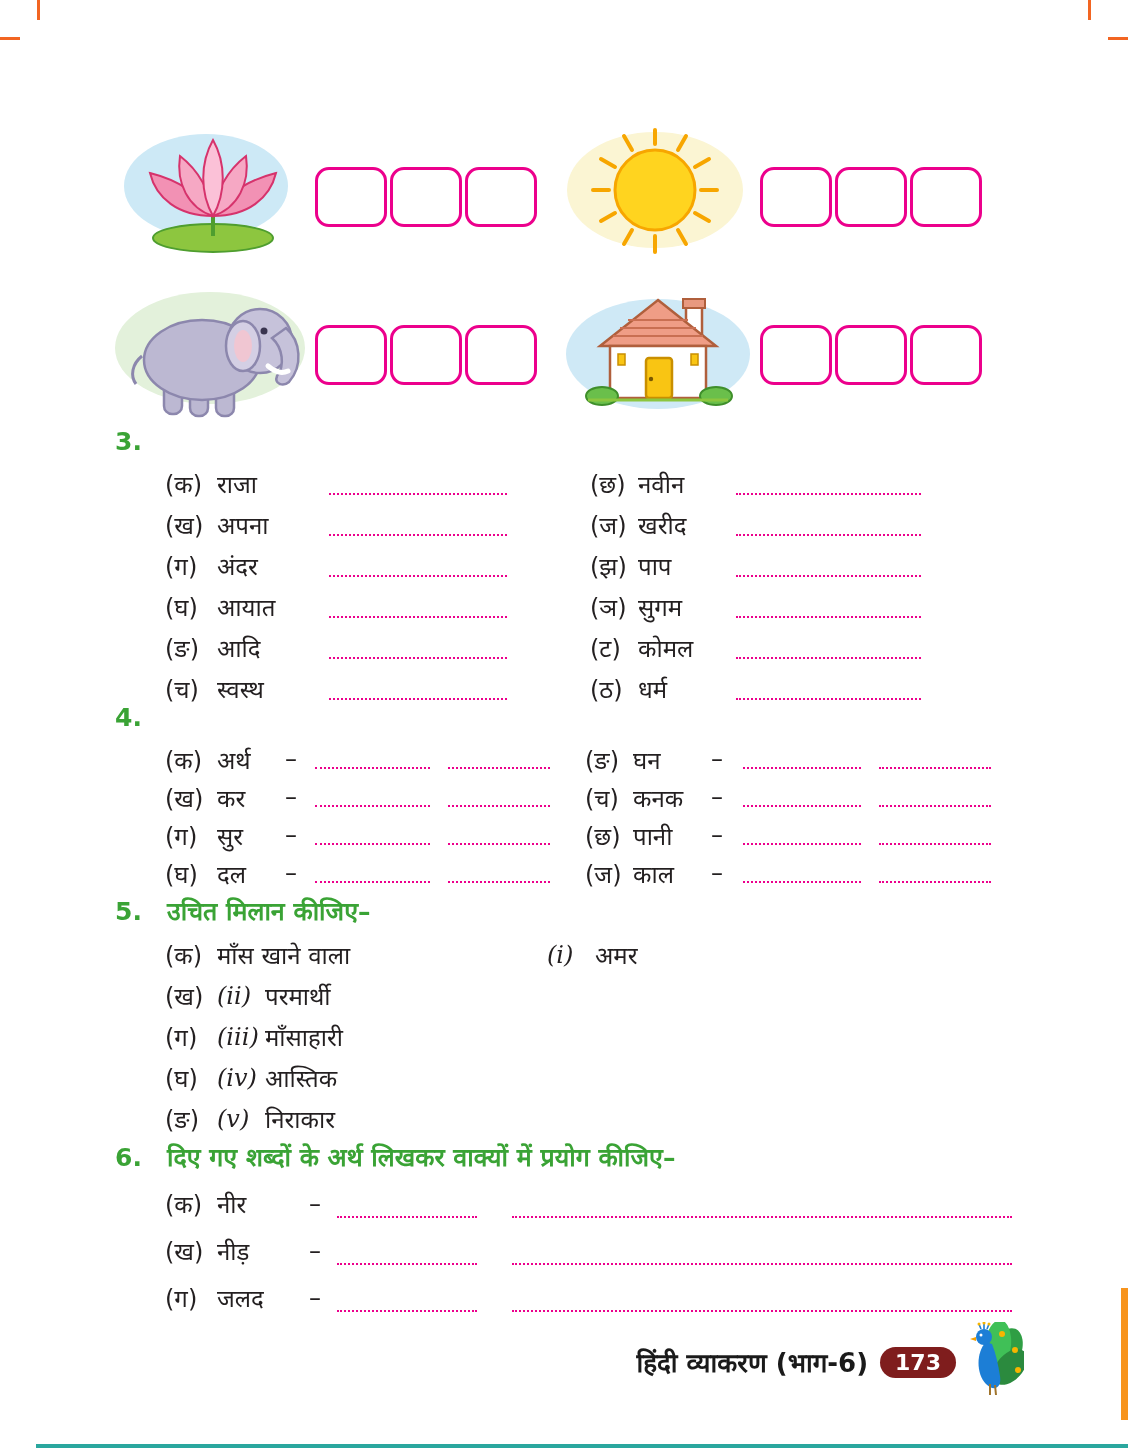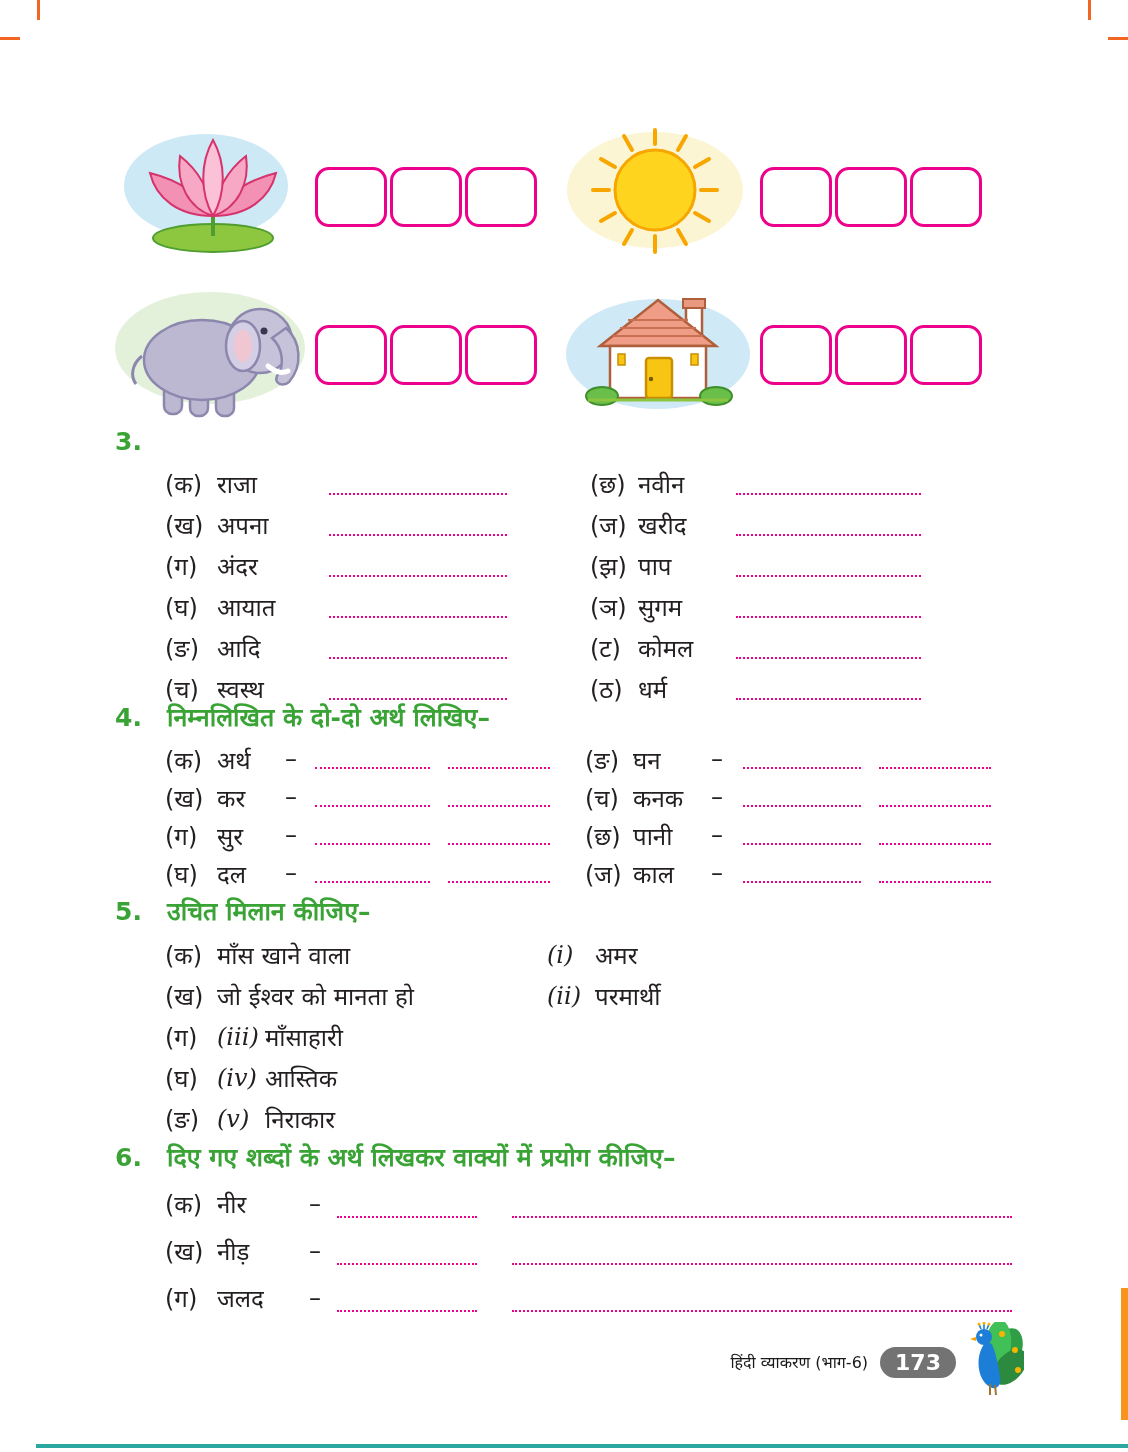--- a/index.html
+++ b/index.html
@@ -29,22 +29,22 @@
   .dw30{width:30px}.dw32{width:32px}.dw28{width:28px}
   .sp83{width:83px;flex:none}.sp35{width:35px;flex:none}
   .dl{flex:none;height:16px;border-bottom:2.5px dotted #ec008c;align-self:flex-end;margin-bottom:9px}
   .w102{width:102px}.w115{width:115px}.w118{width:118px}.w112d{width:112px}.w140{width:140px}
   .w178{width:178px}.w185{width:185px}.w500{width:500px}
   .mr18{margin-right:18px}.mr35{margin-right:35px}
   .mtext{width:330px;flex:none}
   .mlab{width:48px;flex:none;font-style:italic;font-family:"DejaVu Serif","Liberation Serif",serif}
   
   .footer{position:absolute;top:1322px;right:104px;display:flex;align-items:center;gap:12px}
-  .footer .ftext{font-size:16px;font-weight:normal;color:#1a1a1a}
-  .pill{background:#737373;color:#fff;font-weight:bold;font-size:22px;padding:3px 15px;border-radius:18px}
+  .footer .ftext{font-size:26px;font-weight:bold;color:#1a1a1a}
+  .pill{background:#7f1d1d;color:#fff;font-weight:bold;font-size:22px;padding:3px 15px;border-radius:18px}
 </style>
 </head>
 <body>
 
 <div class="page">
 
   <div class="mark" style="left:37px;top:0;width:3px;height:20px"></div>
   <div class="mark" style="left:0;top:37px;width:20px;height:3px"></div>
   <div class="mark" style="left:1088px;top:0;width:3px;height:20px"></div>
   <div class="mark" style="right:0;top:37px;width:20px;height:3px"></div>
@@ -195,21 +195,20 @@
       <span class="dl w178"></span>
         <span class="sp83"></span>
       <span class="lab rl">(ठ)</span>
       <span class="word w98">धर्म</span>
       <span class="dl w185"></span>
     </div>
   </div>
 
   <div class="heading" style="left:115px;top:702px">
     <span class="num">4.</span>
-    <span>निम्नलिखित के दो-दो अर्थ लिखिए–</span>
   </div>
   <div class="sec" style="top:740px">
     <div class="row h38">
       <span class="lab">(क)</span>
       <span class="word w68">अर्थ</span>
       <span class="dash dw30">–</span>
       <span class="dl w115 mr18"></span>
       <span class="dl w102"></span>
         <span class="sp35"></span>
       <span class="lab rl">(ङ)</span>
@@ -265,21 +264,20 @@
   </div>
   <div class="sec" style="top:934px">
     <div class="row h42">
       <span class="lab">(क)</span>
       <span class="mtext">माँस खाने वाला</span>
       <span class="mlab">(i)</span>
       <span>अमर</span>
     </div>
     <div class="row h42">
       <span class="lab">(ख)</span>
-      <span class="mtext">जो ईश्वर को मानता हो</span>
       <span class="mlab">(ii)</span>
       <span>परमार्थी</span>
     </div>
     <div class="row h42">
       <span class="lab">(ग)</span>
       <span class="mlab">(iii)</span>
       <span>माँसाहारी</span>
     </div>
     <div class="row h42">
       <span class="lab">(घ)</span>

